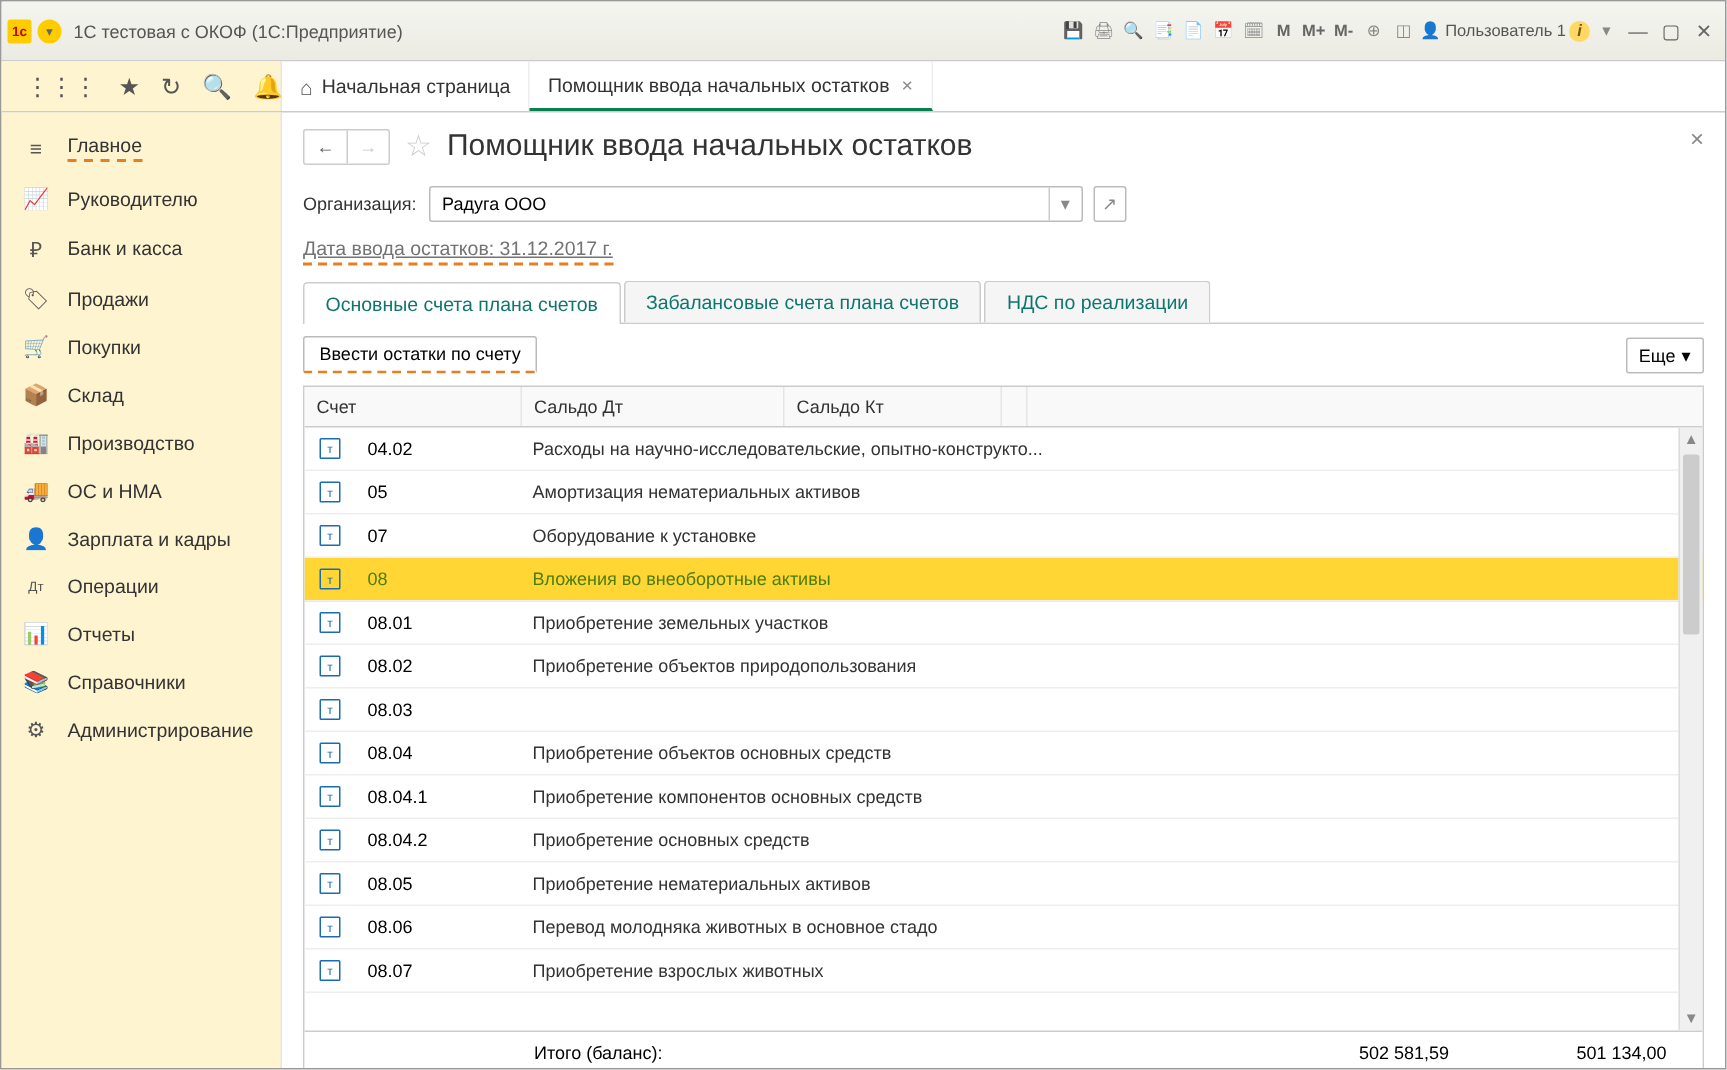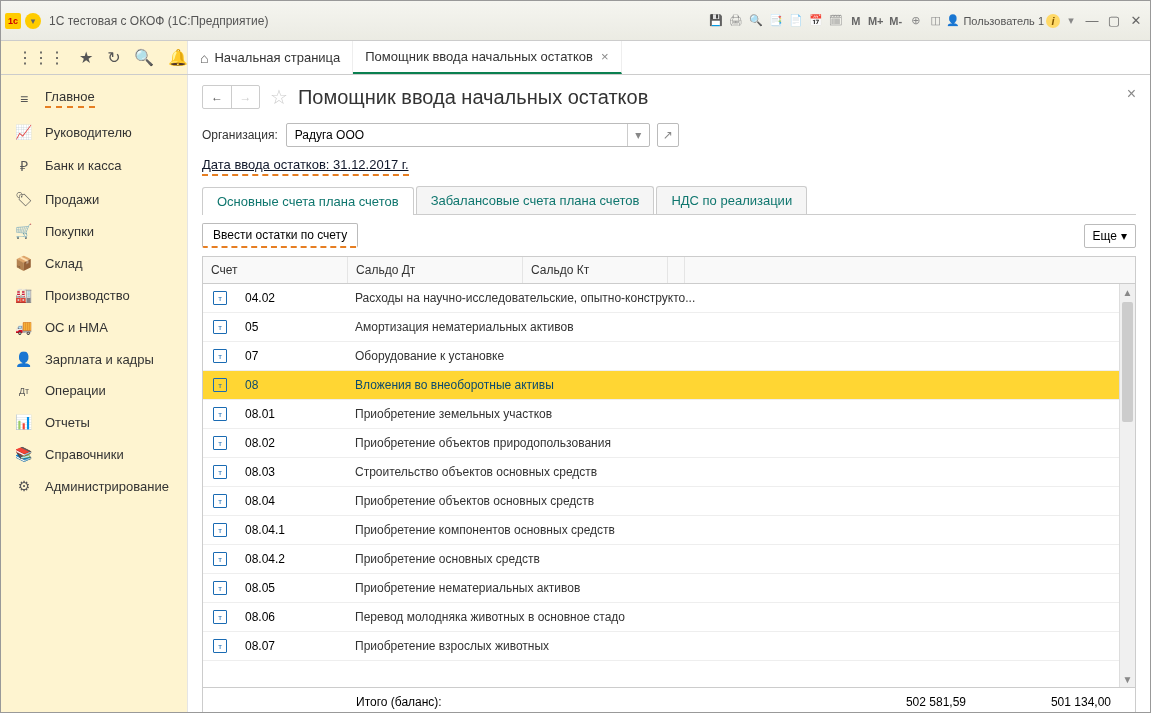--- a/index.html
+++ b/index.html
@@ -105,26 +105,26 @@
   .nav-arrows { display: flex; border: 1px solid #ccc; border-radius: 2px; }
   .nav-arrows .arrow { width: 28px; height: 22px; display:flex; align-items:center; justify-content:center; color:#555; cursor:pointer; }
   .nav-arrows .arrow + .arrow { border-left: 1px solid #ccc; color: #ccc; }
   .star-outline { color: #ccc; font-size: 20px; }
   .page-title { font-size: 20px; color: #333; }
   .close-page { position: absolute; right: 14px; top: 10px; color: #888; font-size: 16px; cursor: pointer; }
 
   
   .org-row { display:flex; align-items:center; gap:8px; margin-bottom:10px; }
   .org-label { color:#333; }
-  .org-select { display:flex; align-items:center; border:1px solid #bbb; border-radius:2px; height:24px; width:364px; }
+  .org-select { display:flex; align-items:center; border:1px solid #bbb; border-radius:2px; height:24px; width:436px; }
   .org-select .org-value { padding:0 8px; flex:1; }
   .org-select .dd-btn { width:22px; height:100%; border-left:1px solid #ccc; display:flex; align-items:center; justify-content:center; color:#888; cursor:pointer; }
   .ext-btn { width:22px; height:24px; border:1px solid #bbb; border-radius:2px; display:flex; align-items:center; justify-content:center; color:#888; cursor:pointer; margin-left:-1px; }
 
-  .date-link { color: #0f172a; text-decoration: underline; border-bottom: 2px dashed #e67e22; padding-bottom: 2px; cursor: pointer; display:inline-block; margin-bottom:10px; font-size:13px;}
+  .date-link { color: #737373; text-decoration: underline; border-bottom: 2px dashed #e67e22; padding-bottom: 2px; cursor: pointer; display:inline-block; margin-bottom:10px; font-size:13px;}
 
   
   .inner-tabs { display:flex; border-bottom:1px solid #ccc; }
   .inner-tab {
     padding: 6px 14px;
     border: 1px solid #ccc;
     border-bottom: none;
     background: #f5f5f5;
     margin-right: 2px;
     border-radius: 3px 3px 0 0;
@@ -169,21 +169,21 @@
     width: 14px; height: 14px; border:1px solid #1a6bb3;
     margin-left: 10px; margin-right: 10px;
     display:inline-flex; align-items:center; justify-content:center;
     font-size:8px; color:#1a6bb3; border-radius:1px;
   }
   .tr .acct-val { width:110px; }
   .tr .name-val { flex:1; padding-left:8px; color:#333; white-space:nowrap; overflow:hidden; text-overflow:ellipsis; }
   .tr .dt-val { width:175px; text-align:right; padding-right:8px; }
   .tr .kt-val { width:145px; text-align:right; padding-right:8px; }
   .tr.selected { background: #ffd633; }
-  .tr.selected .td, .tr.selected .name-val { color:#0c4a6e; }
+  .tr.selected .td, .tr.selected .name-val { color:#4d7c0f; }
 
   .tr-scrollspace { width:16px; }
 
   .scrollbar { position:absolute; right:0; top:0; bottom:0; width:16px; background:#f0f0f0; border-left:1px solid #ddd; }
   .scrollbar .arrow { height:16px; display:flex; align-items:center; justify-content:center; color:#888; font-size:10px; cursor:pointer; }
   .scrollbar .thumb { position:absolute; left:2px; right:2px; top:18px; height:120px; background:#ccc; border-radius:2px; }
 
   .tfoot { display:flex; border-top:1px solid #ccc; background:#fff; height:28px; align-items:center; }
   .tfoot .ft-label { width:145px; padding-left:8px; color:#333; }
   .tfoot .ft-name { flex:1; padding-left:8px; }
@@ -391,21 +391,20 @@
             <span class="doc-icon">т</span>
             <span class="td acct-val">08.02</span>
             <span class="name-val">Приобретение объектов природопользования</span>
             <span class="dt-val"></span>
             <span class="kt-val"></span>
             <span class="tr-scrollspace"></span>
           </div>
           <div class="tr">
             <span class="doc-icon">т</span>
             <span class="td acct-val">08.03</span>
-            <span class="name-val">Строительство объектов основных средств</span>
             <span class="dt-val"></span>
             <span class="kt-val"></span>
             <span class="tr-scrollspace"></span>
           </div>
           <div class="tr">
             <span class="doc-icon">т</span>
             <span class="td acct-val">08.04</span>
             <span class="name-val">Приобретение объектов основных средств</span>
             <span class="dt-val"></span>
             <span class="kt-val"></span>

